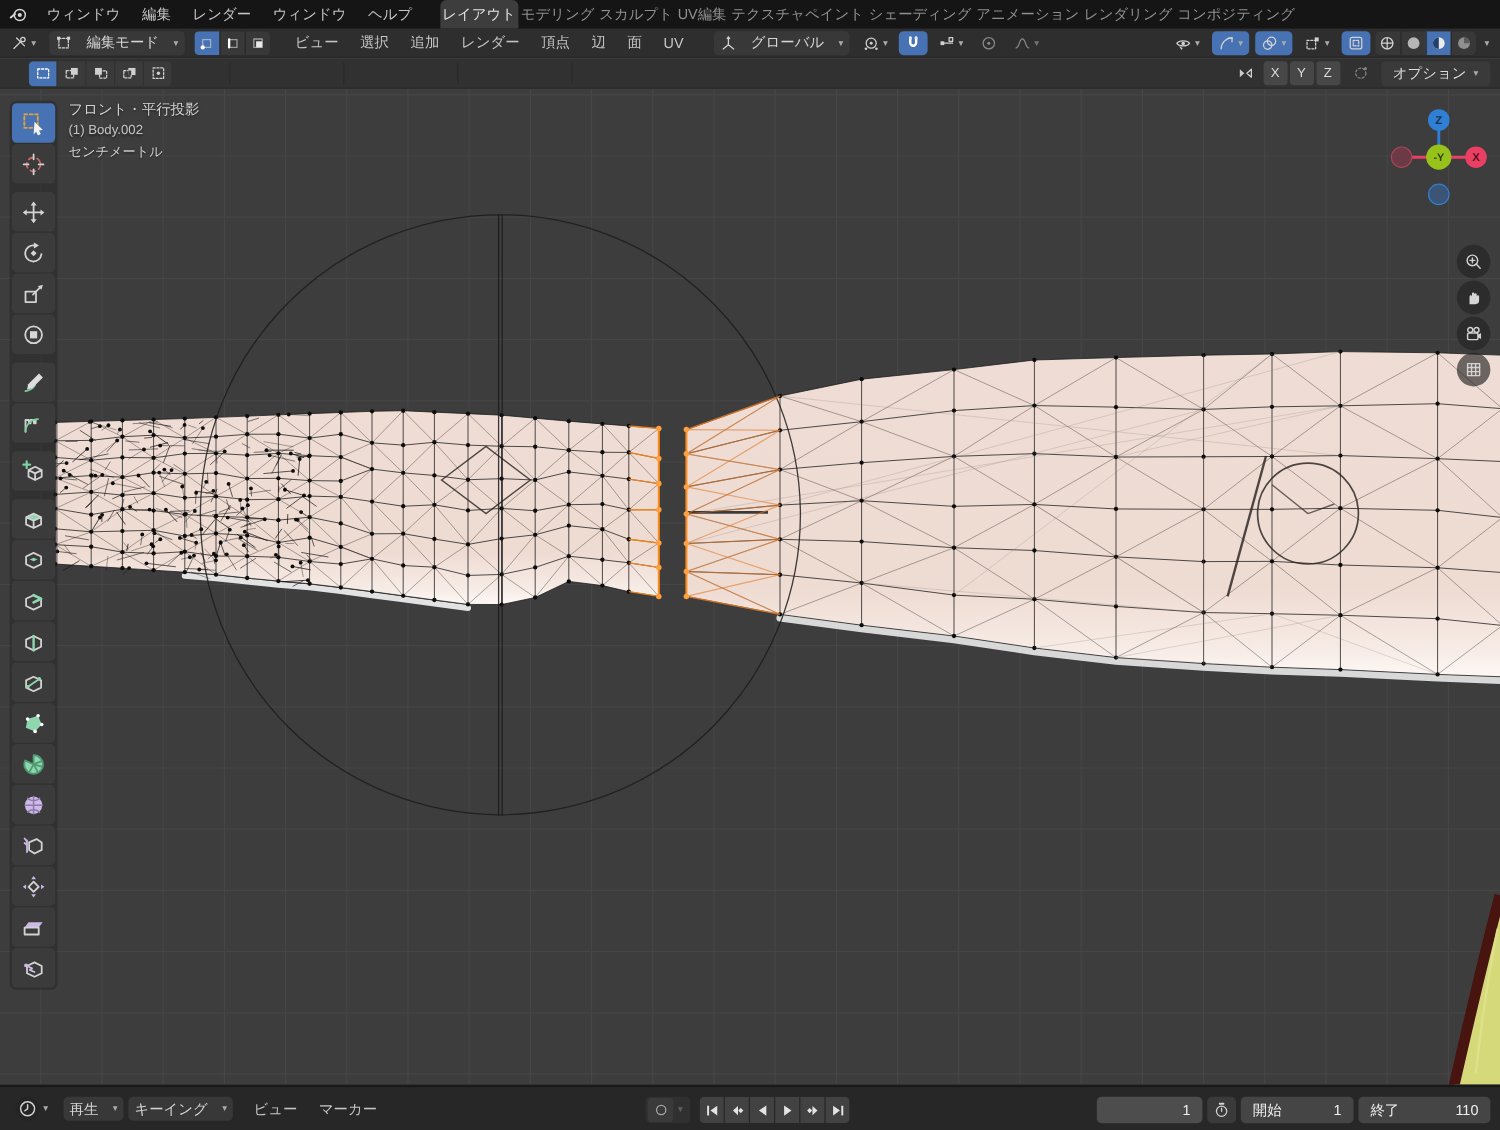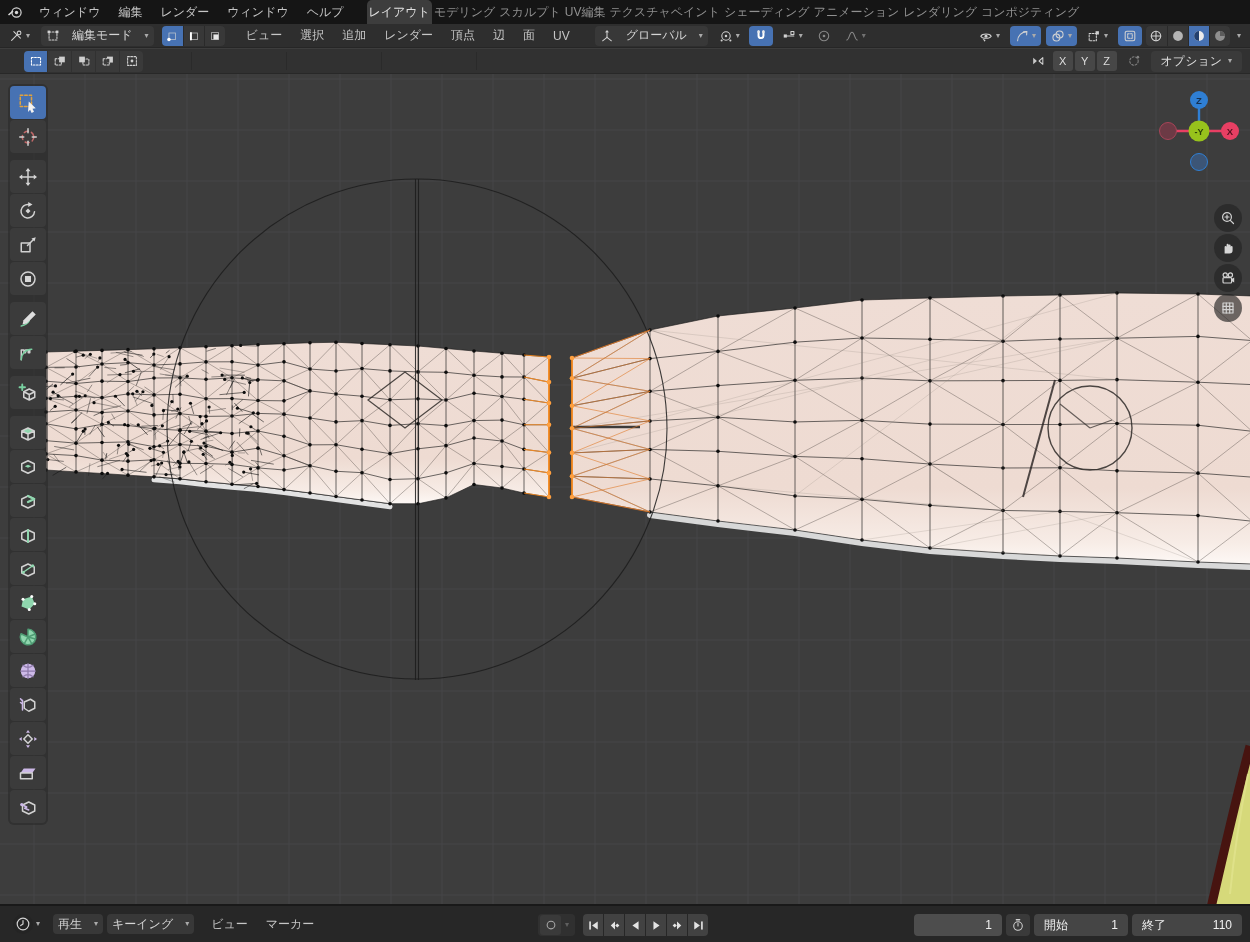--- a/index.html
+++ b/index.html
@@ -1587,20 +1587,25 @@
         <line x1="572" y1="402.282320209158" x2="650" y2="438" stroke="#e07b2a" stroke-width="1" opacity="0.6"></line>
         <circle cx="572" cy="402.282320209158" r="2.3" fill="#ffa040"></circle>
         <line x1="572" y1="423" x2="650" y2="404.951511053058" stroke="#e07b2a" stroke-width="1" opacity="0.6"></line>
         <line x1="572" y1="423" x2="650" y2="438" stroke="#e07b2a" stroke-width="1" opacity="0.6"></line>
         <line x1="572" y1="423" x2="650" y2="438" stroke="#e07b2a" stroke-width="1" opacity="0.6"></line>
         <circle cx="572" cy="423" r="2.3" fill="#ffa040"></circle>
         <path d="M1252,668 C1238,722 1222,788 1212,832 L1252,832 Z" fill="#d6d97a" stroke="none"></path>
         <path d="M1250,672 C1236,724 1221,790 1211,834" fill="none" stroke="#471410" stroke-width="9"></path>
         <path d="M1248,700 C1240,740 1234,780 1230,820" fill="none" stroke="#e2e490" stroke-width="2" opacity="0.7"></path>
       </svg>
+    <div class="overlay-text">
+      <div>フロント・平行投影</div>
+      <div>(1) Body.002</div>
+      <div>センチメートル</div>
+    </div>
     <div class="ltoolbar" id="ltoolbar">
         <div class="tool-btn active">
           <svg class="ic" viewBox="0 0 16 16" fill="none" stroke="#d2d2d2" stroke-width="1.2" stroke-linecap="round" stroke-linejoin="round">
             <rect x="1.8" y="1.8" width="9" height="9" stroke-dasharray="2 1.6" stroke="#e2a23c"></rect>
             <path d="M8.6 6.8 l5.6 5.4 -2.6 .4 1.2 2.4 -1.9 .9 -1.2 -2.5 -1.7 1.8 Z" fill="#f2f2f2" stroke="none"></path>
           </svg>
         </div>
         <div class="tool-btn gap">
           <svg class="ic" viewBox="0 0 16 16" fill="none" stroke="#d2d2d2" stroke-width="1.2" stroke-linecap="round" stroke-linejoin="round">
             <circle cx="8" cy="8" r="4.6" stroke="#c06868" stroke-dasharray="3.4 2.6"></circle>

